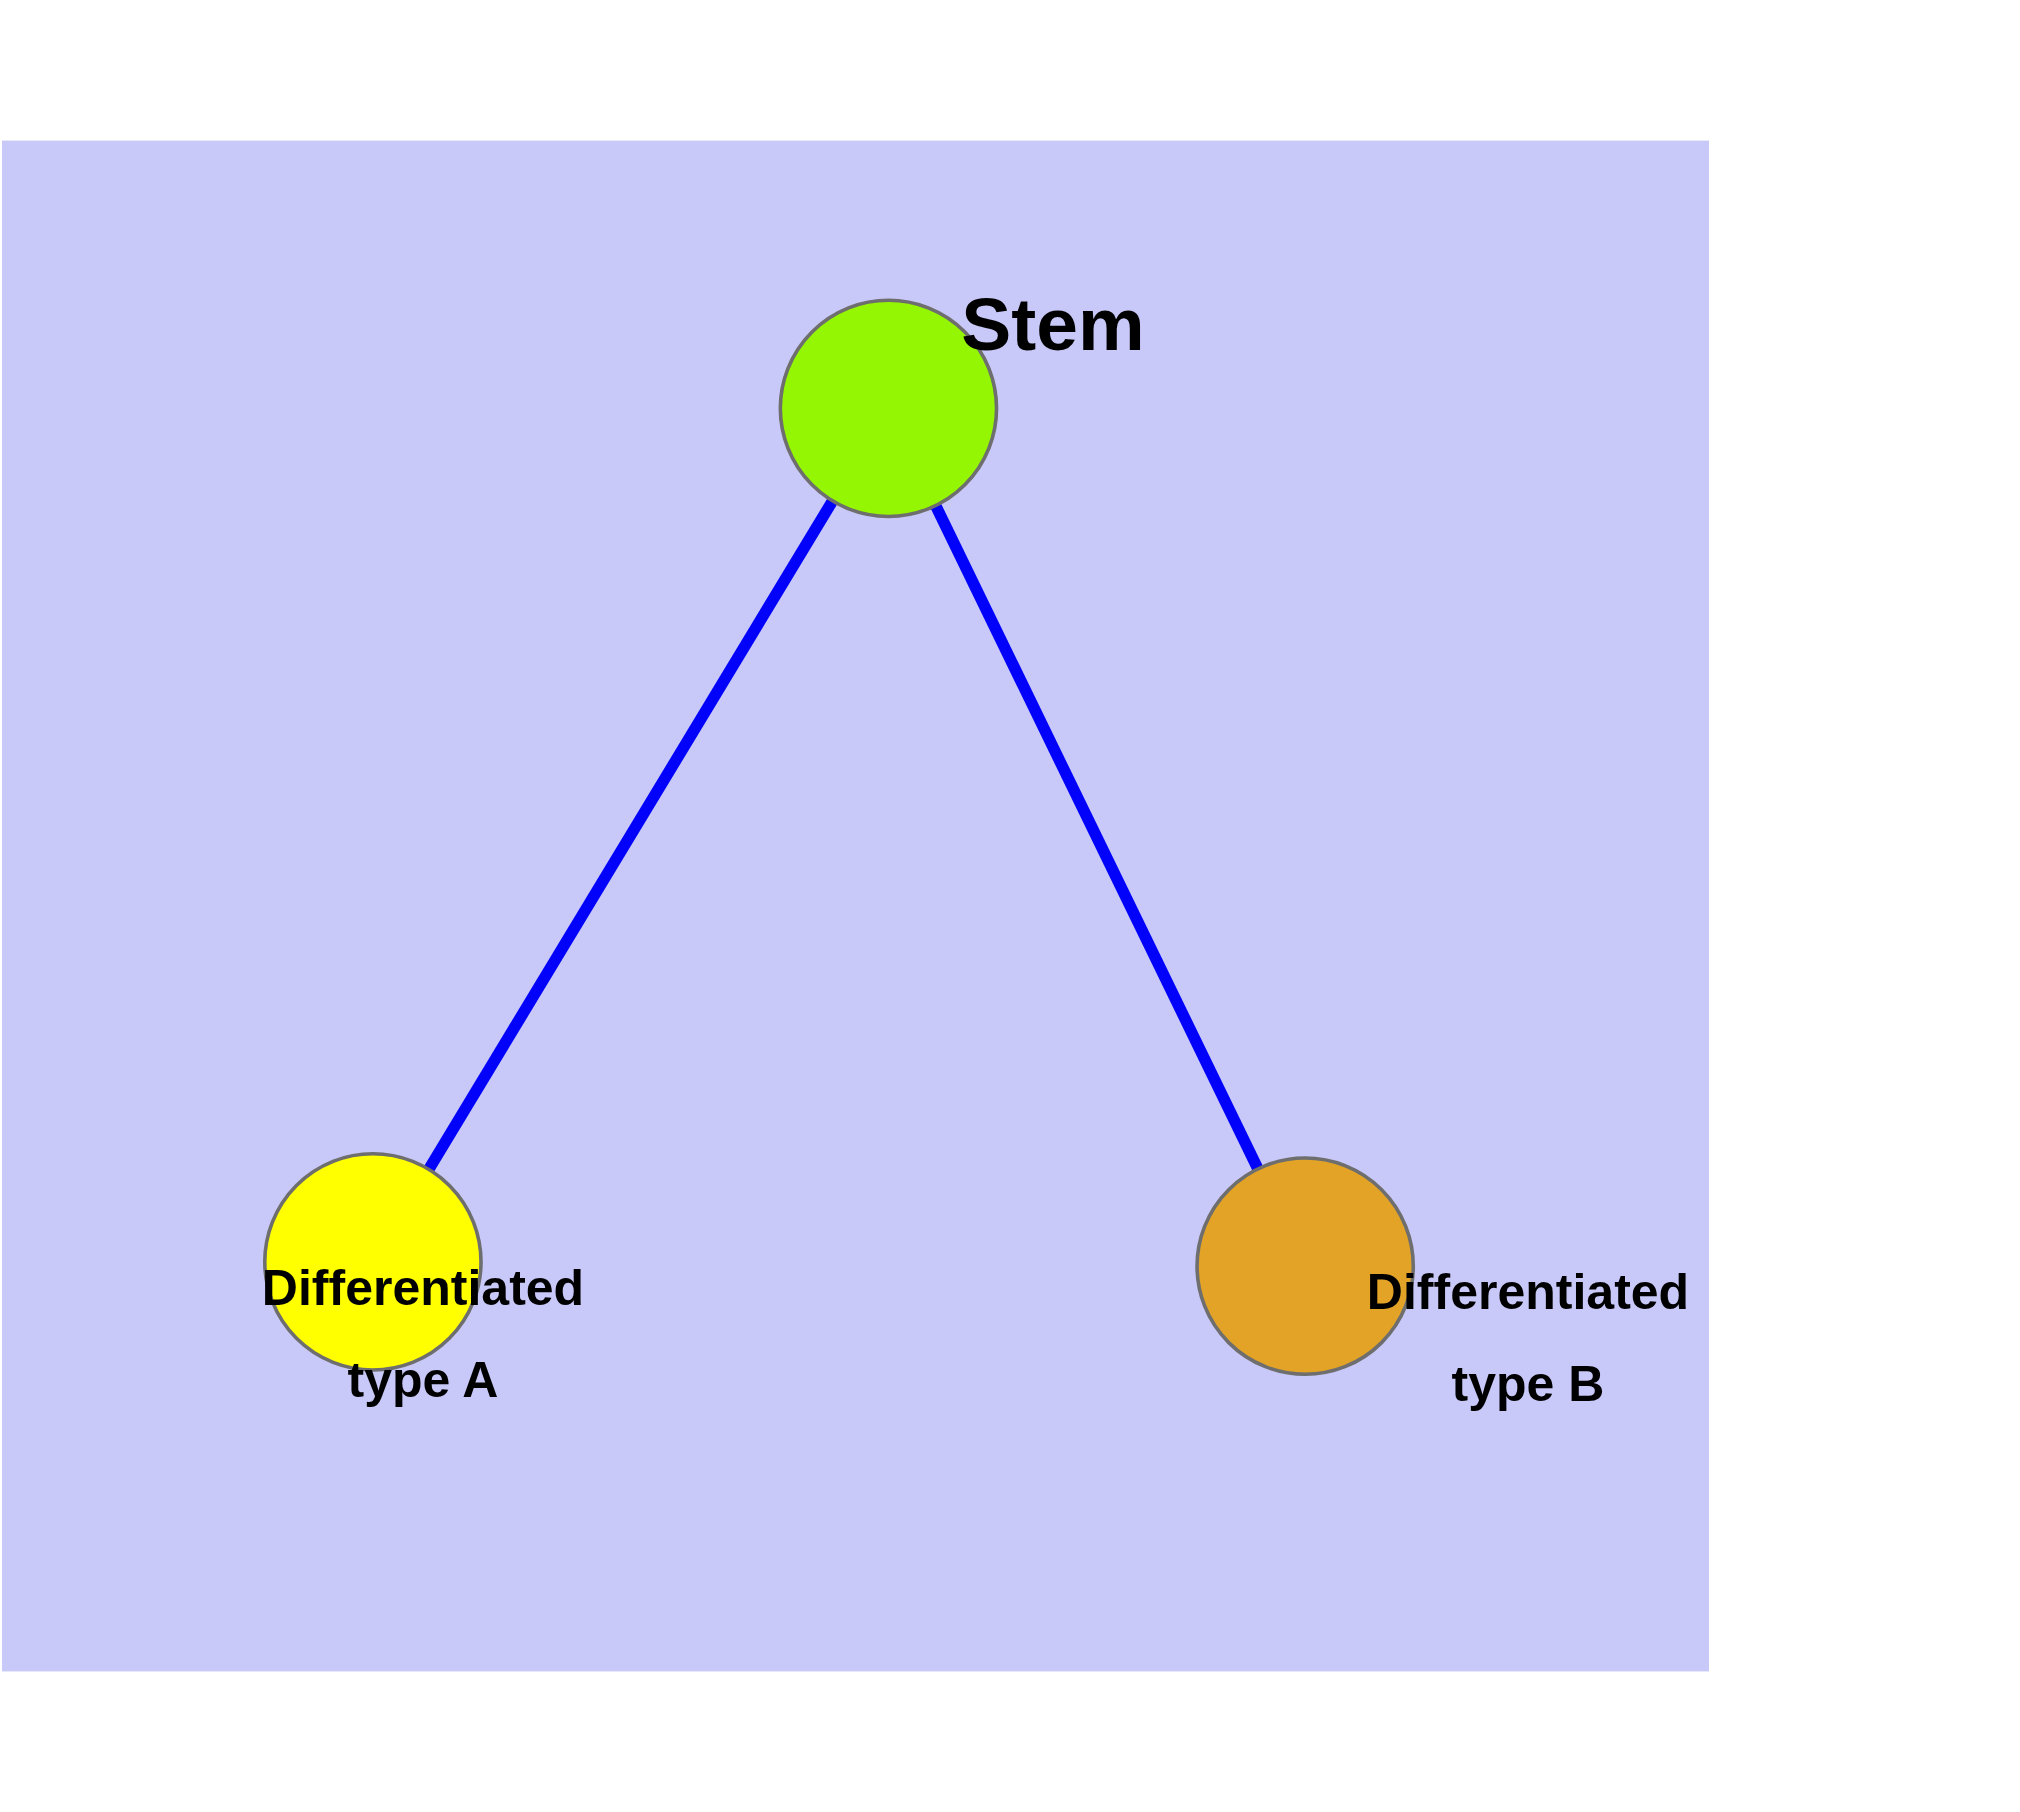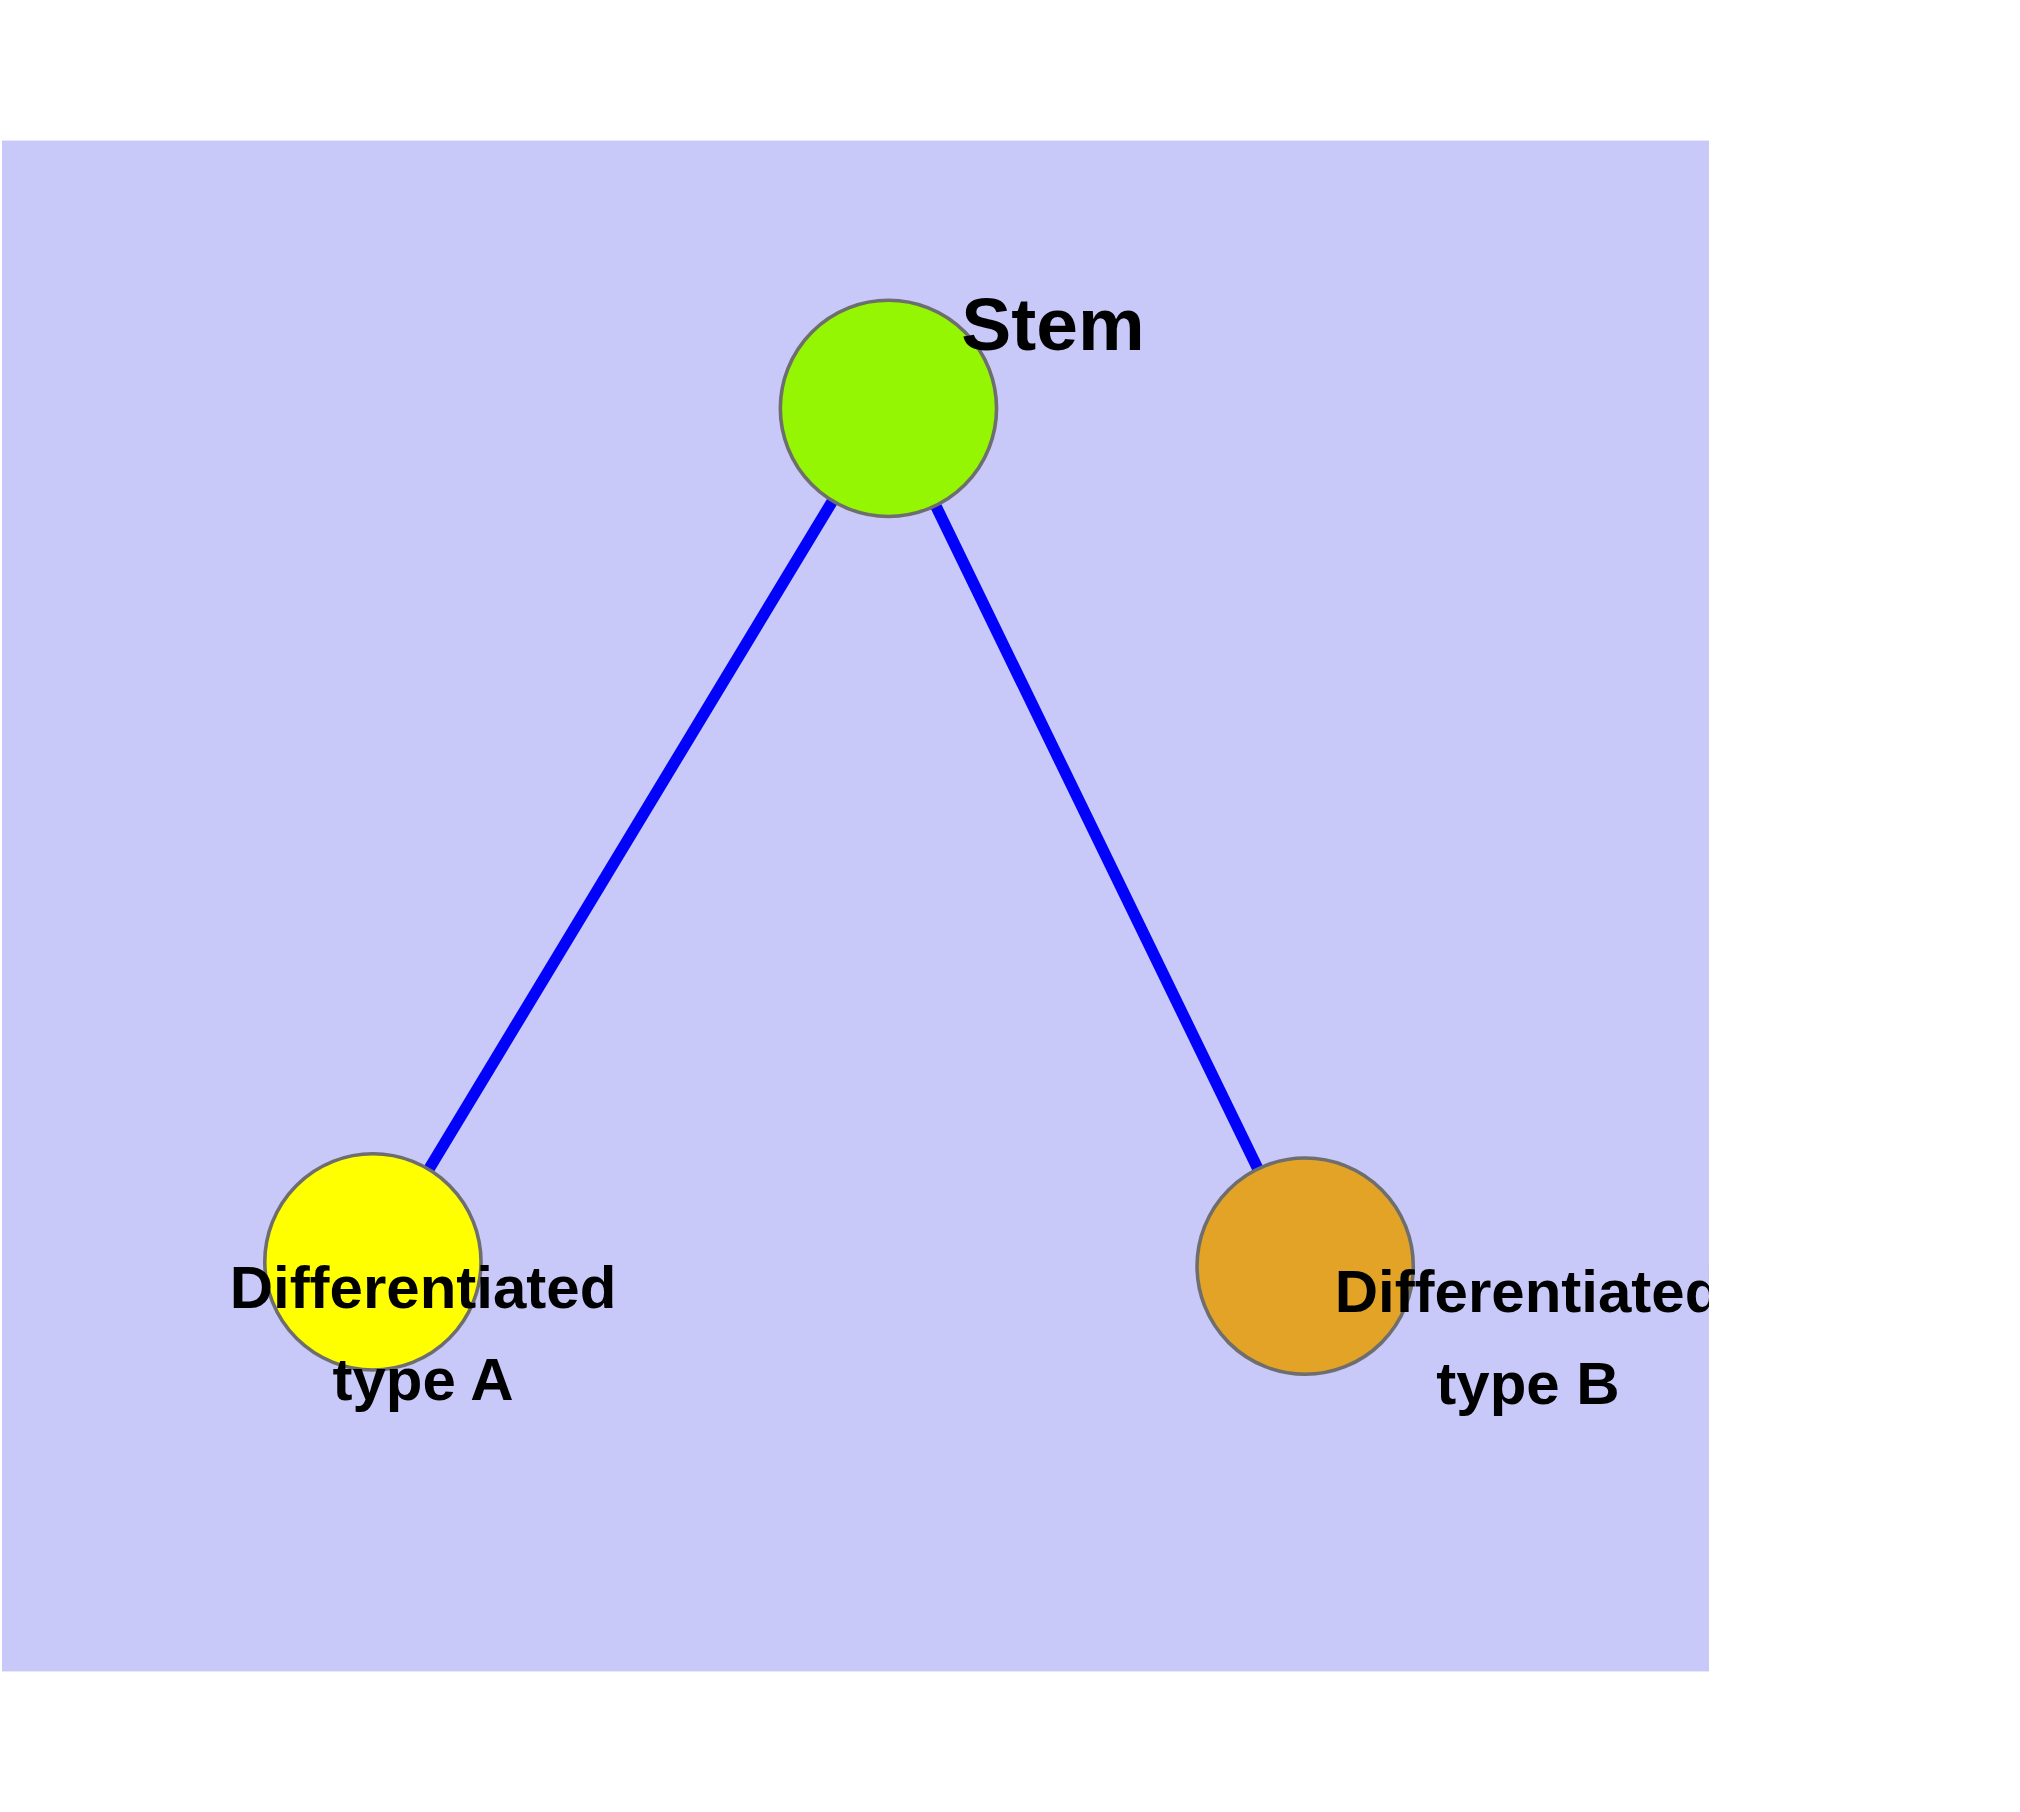--- a/index.html
+++ b/index.html
@@ -24,21 +24,21 @@
     height: 100%;
     display: block;
   }
   .node-label {
     position: absolute;
     transform: translate(-50%, -50%);
     font-weight: bold;
     color: #000000;
     text-align: center;
     white-space: pre-line;
-    font-size: 60px;
+    font-size: 50px;
     line-height: 92px;
     letter-spacing: 0px;
     pointer-events: none;
   }
   .node-label.stem { font-size: 75px; }
 </style>
 </head>
 <body>
 
 <div class="canvas">

